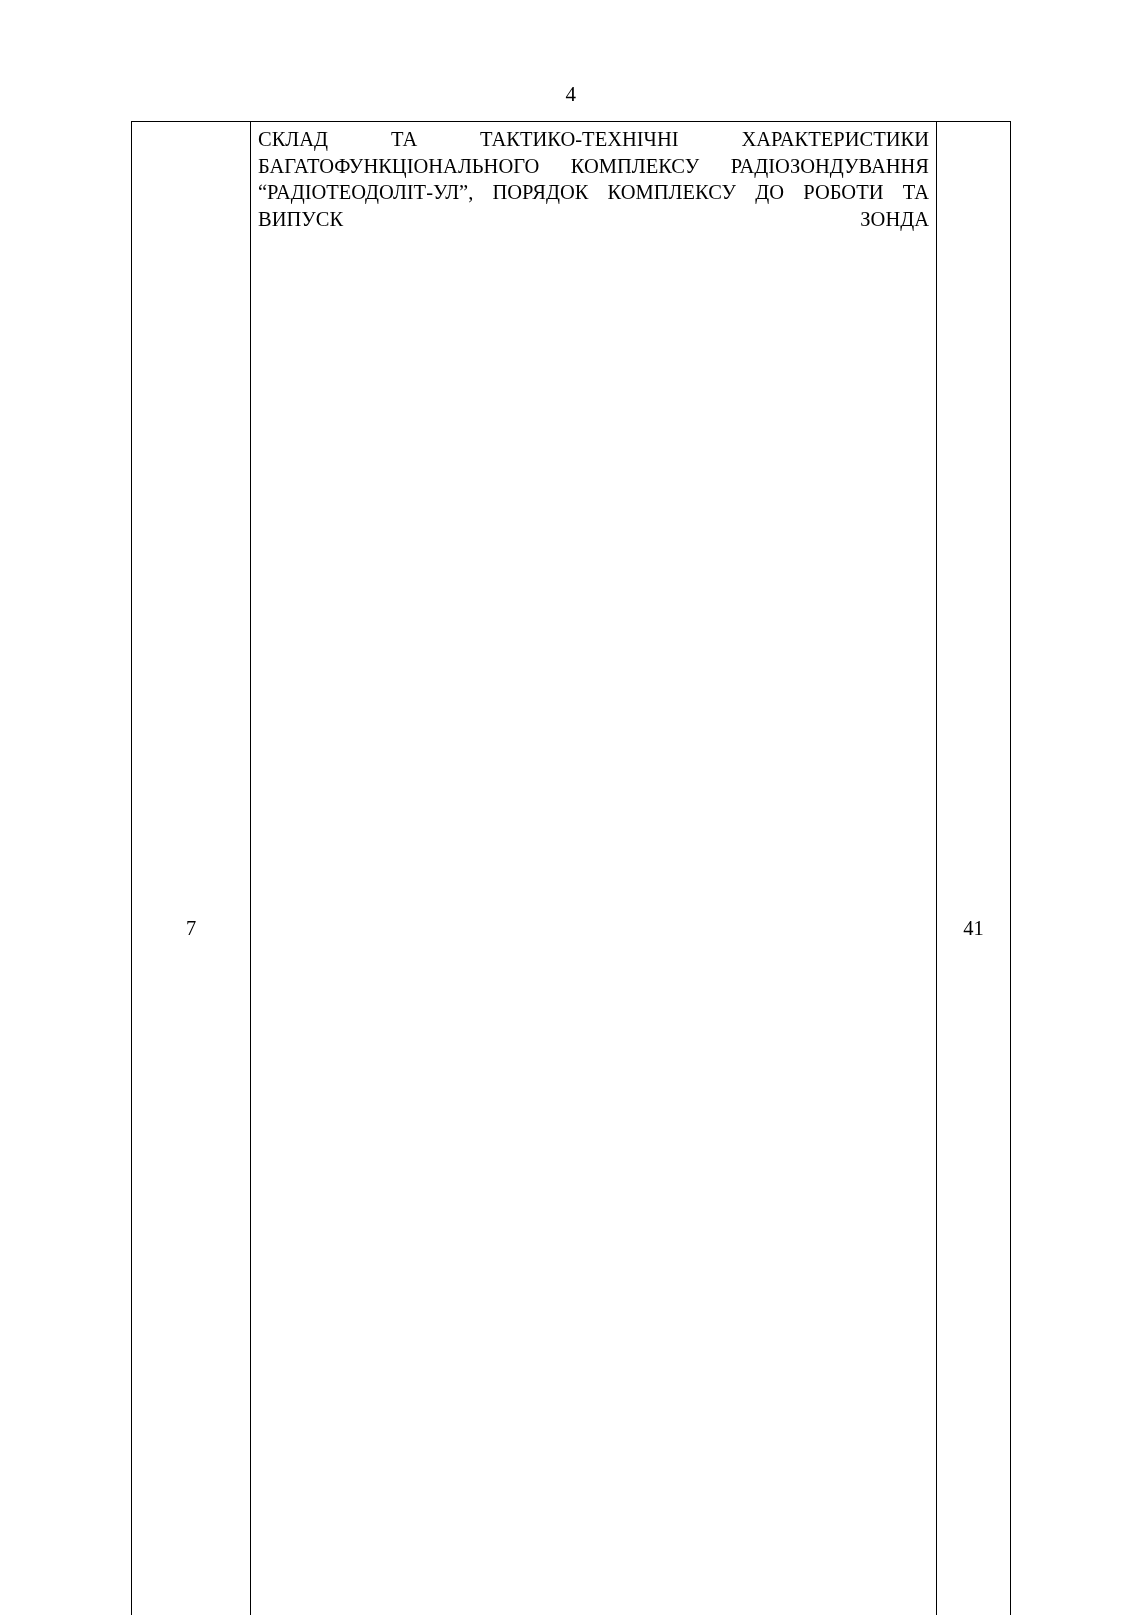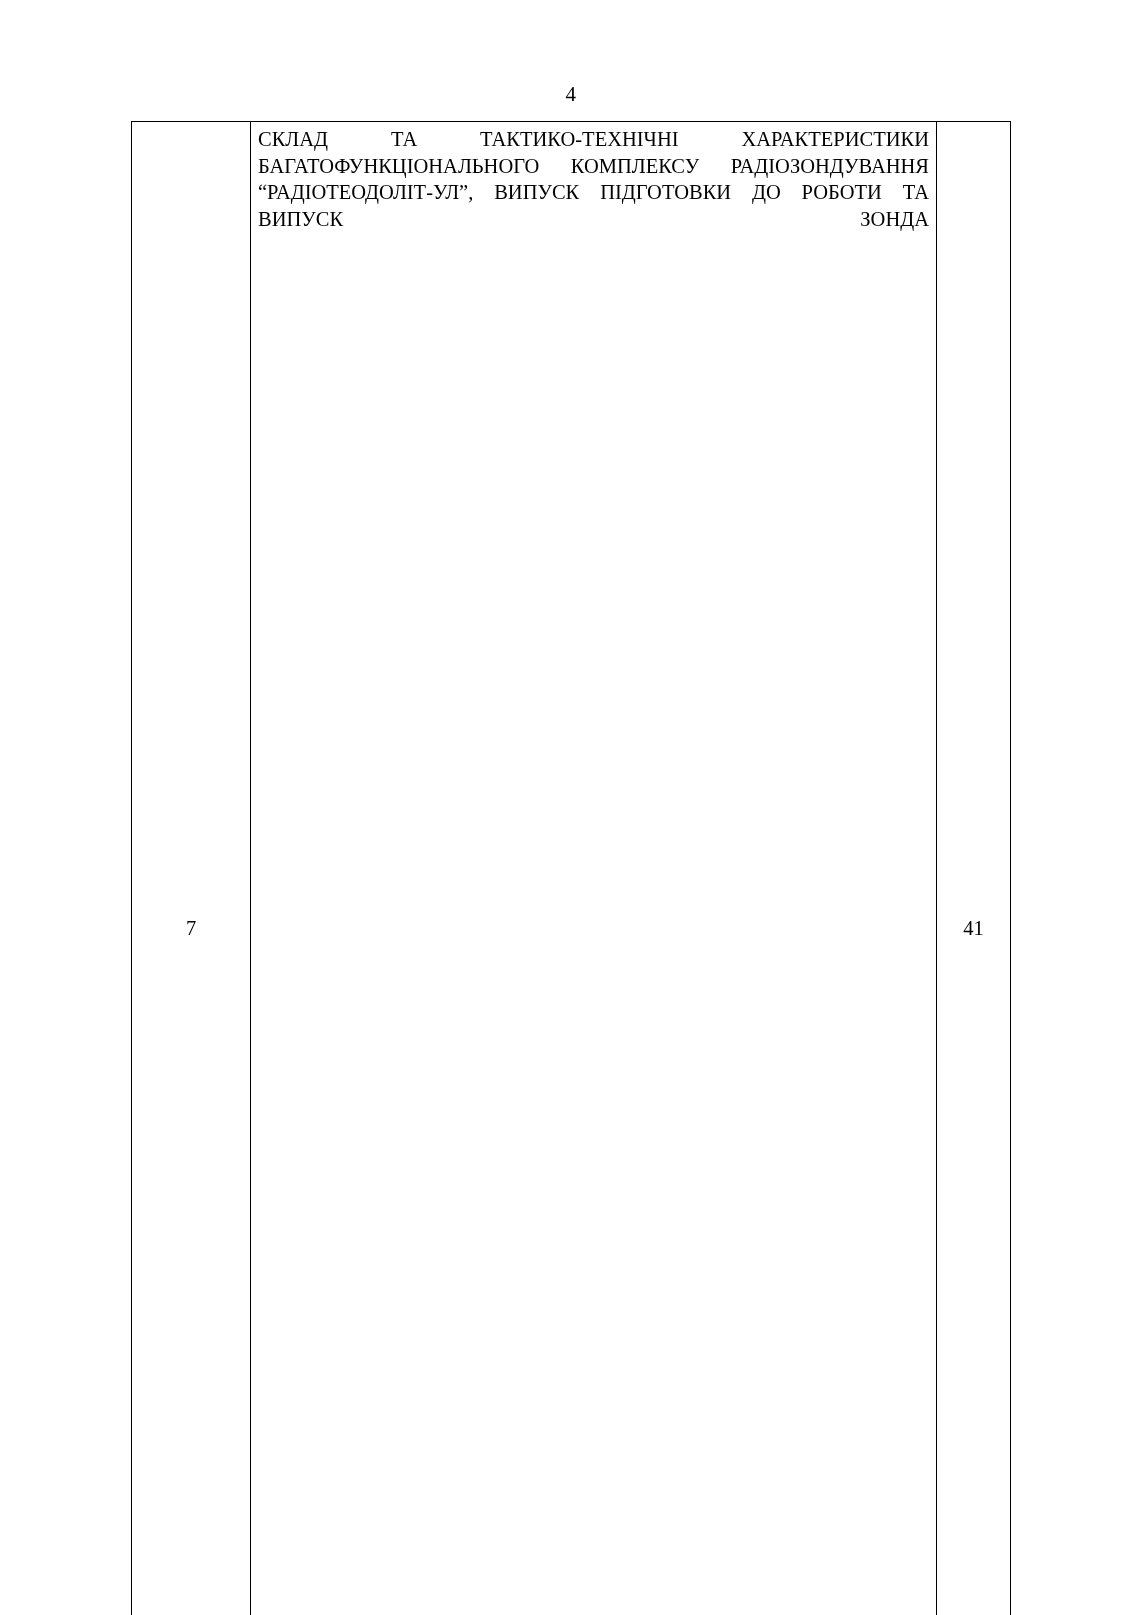--- a/index.html
+++ b/index.html
@@ -74,20 +74,20 @@
 
 <div class="page">
 
   <div class="page-number">4</div>
 
   <table class="toc">
     <tbody>
 
       <tr class="mid">
         <td class="num">7</td>
-        <td class="title"><span class="jf">СКЛАД ТА ТАКТИКО-ТЕХНІЧНІ ХАРАКТЕРИСТИКИ БАГАТОФУНКЦІОНАЛЬНОГО КОМПЛЕКСУ РАДІОЗОНДУВАННЯ “РАДІОТЕОДОЛІТ-УЛ”, ВИПУСК ПІДГОТОВКИ ДО РОБОТИ ТА ВИПУСК ЗОНДА</span></td>
+        <td class="title"><span class="jf">СКЛАД ТА ТАКТИКО-ТЕХНІЧНІ ХАРАКТЕРИСТИКИ БАГАТОФУНКЦІОНАЛЬНОГО КОМПЛЕКСУ РАДІОЗОНДУВАННЯ “РАДІОТЕОДОЛІТ-УЛ”, ПОРЯДОК КОМПЛЕКСУ ДО РОБОТИ ТА ВИПУСК ЗОНДА</span></td>
         <td class="page">41</td>
       </tr>
 
     </tbody>
   </table>
 
 </div>
 
 </body></html>

